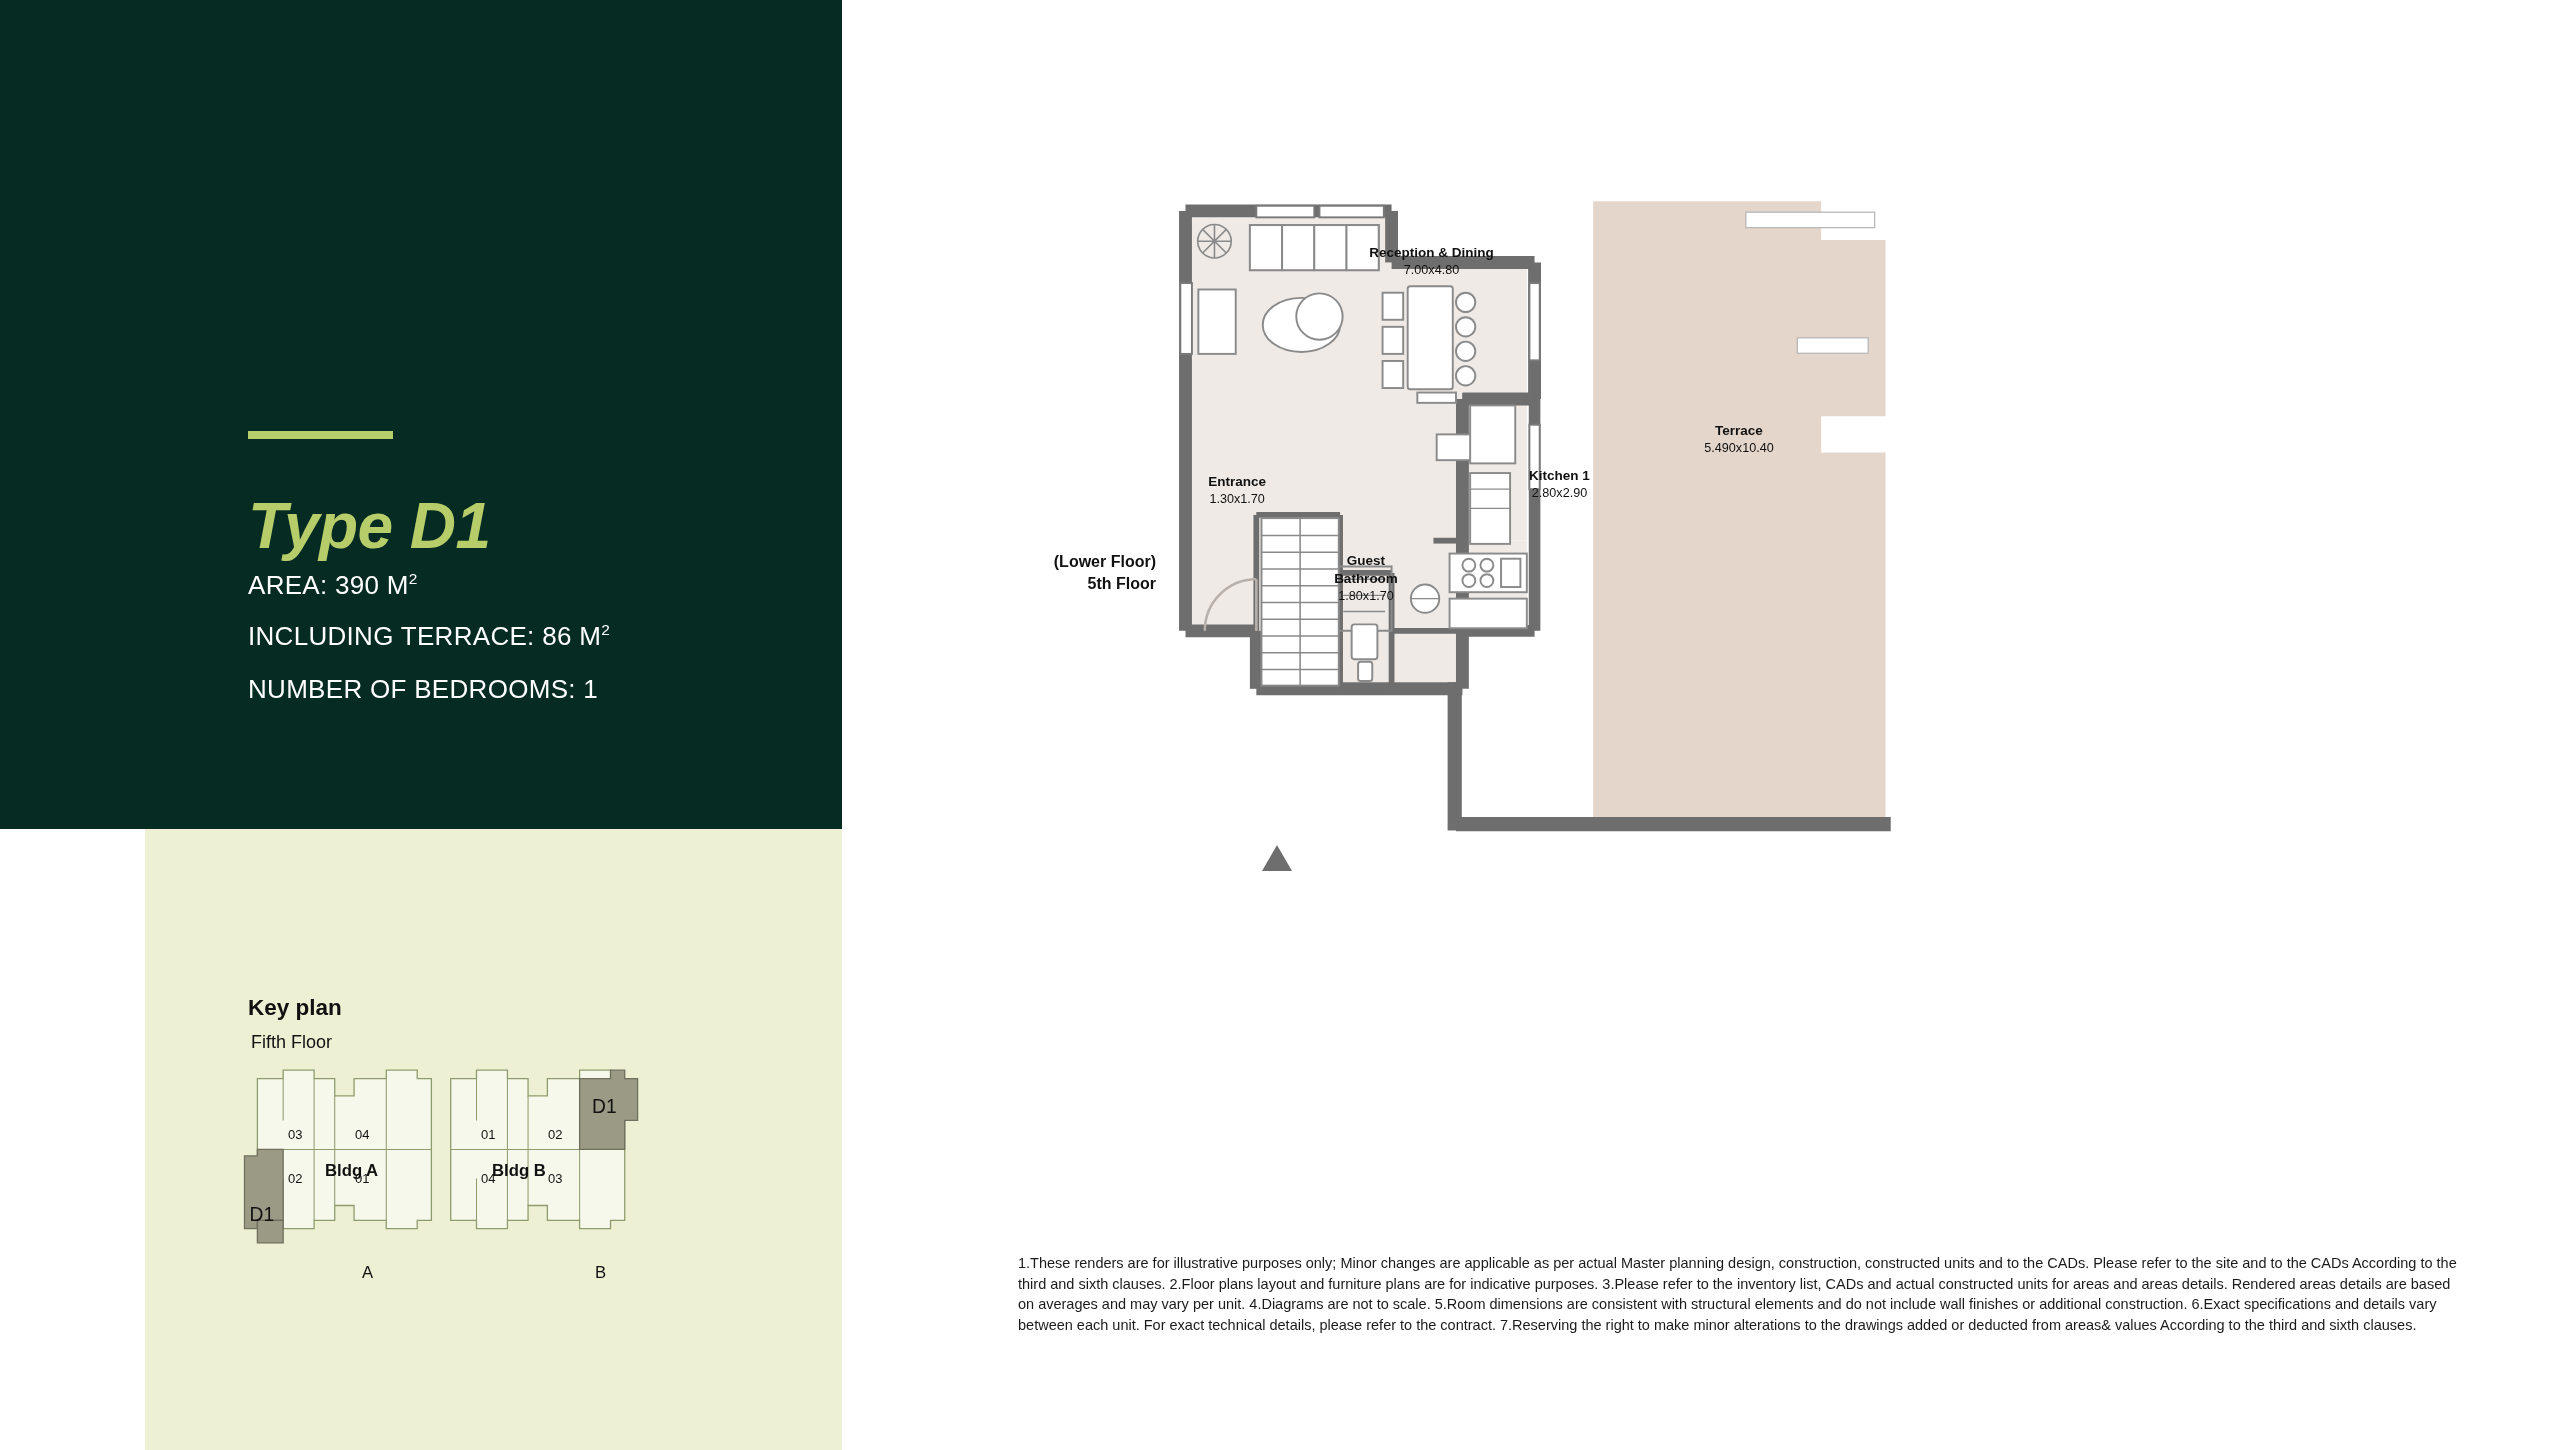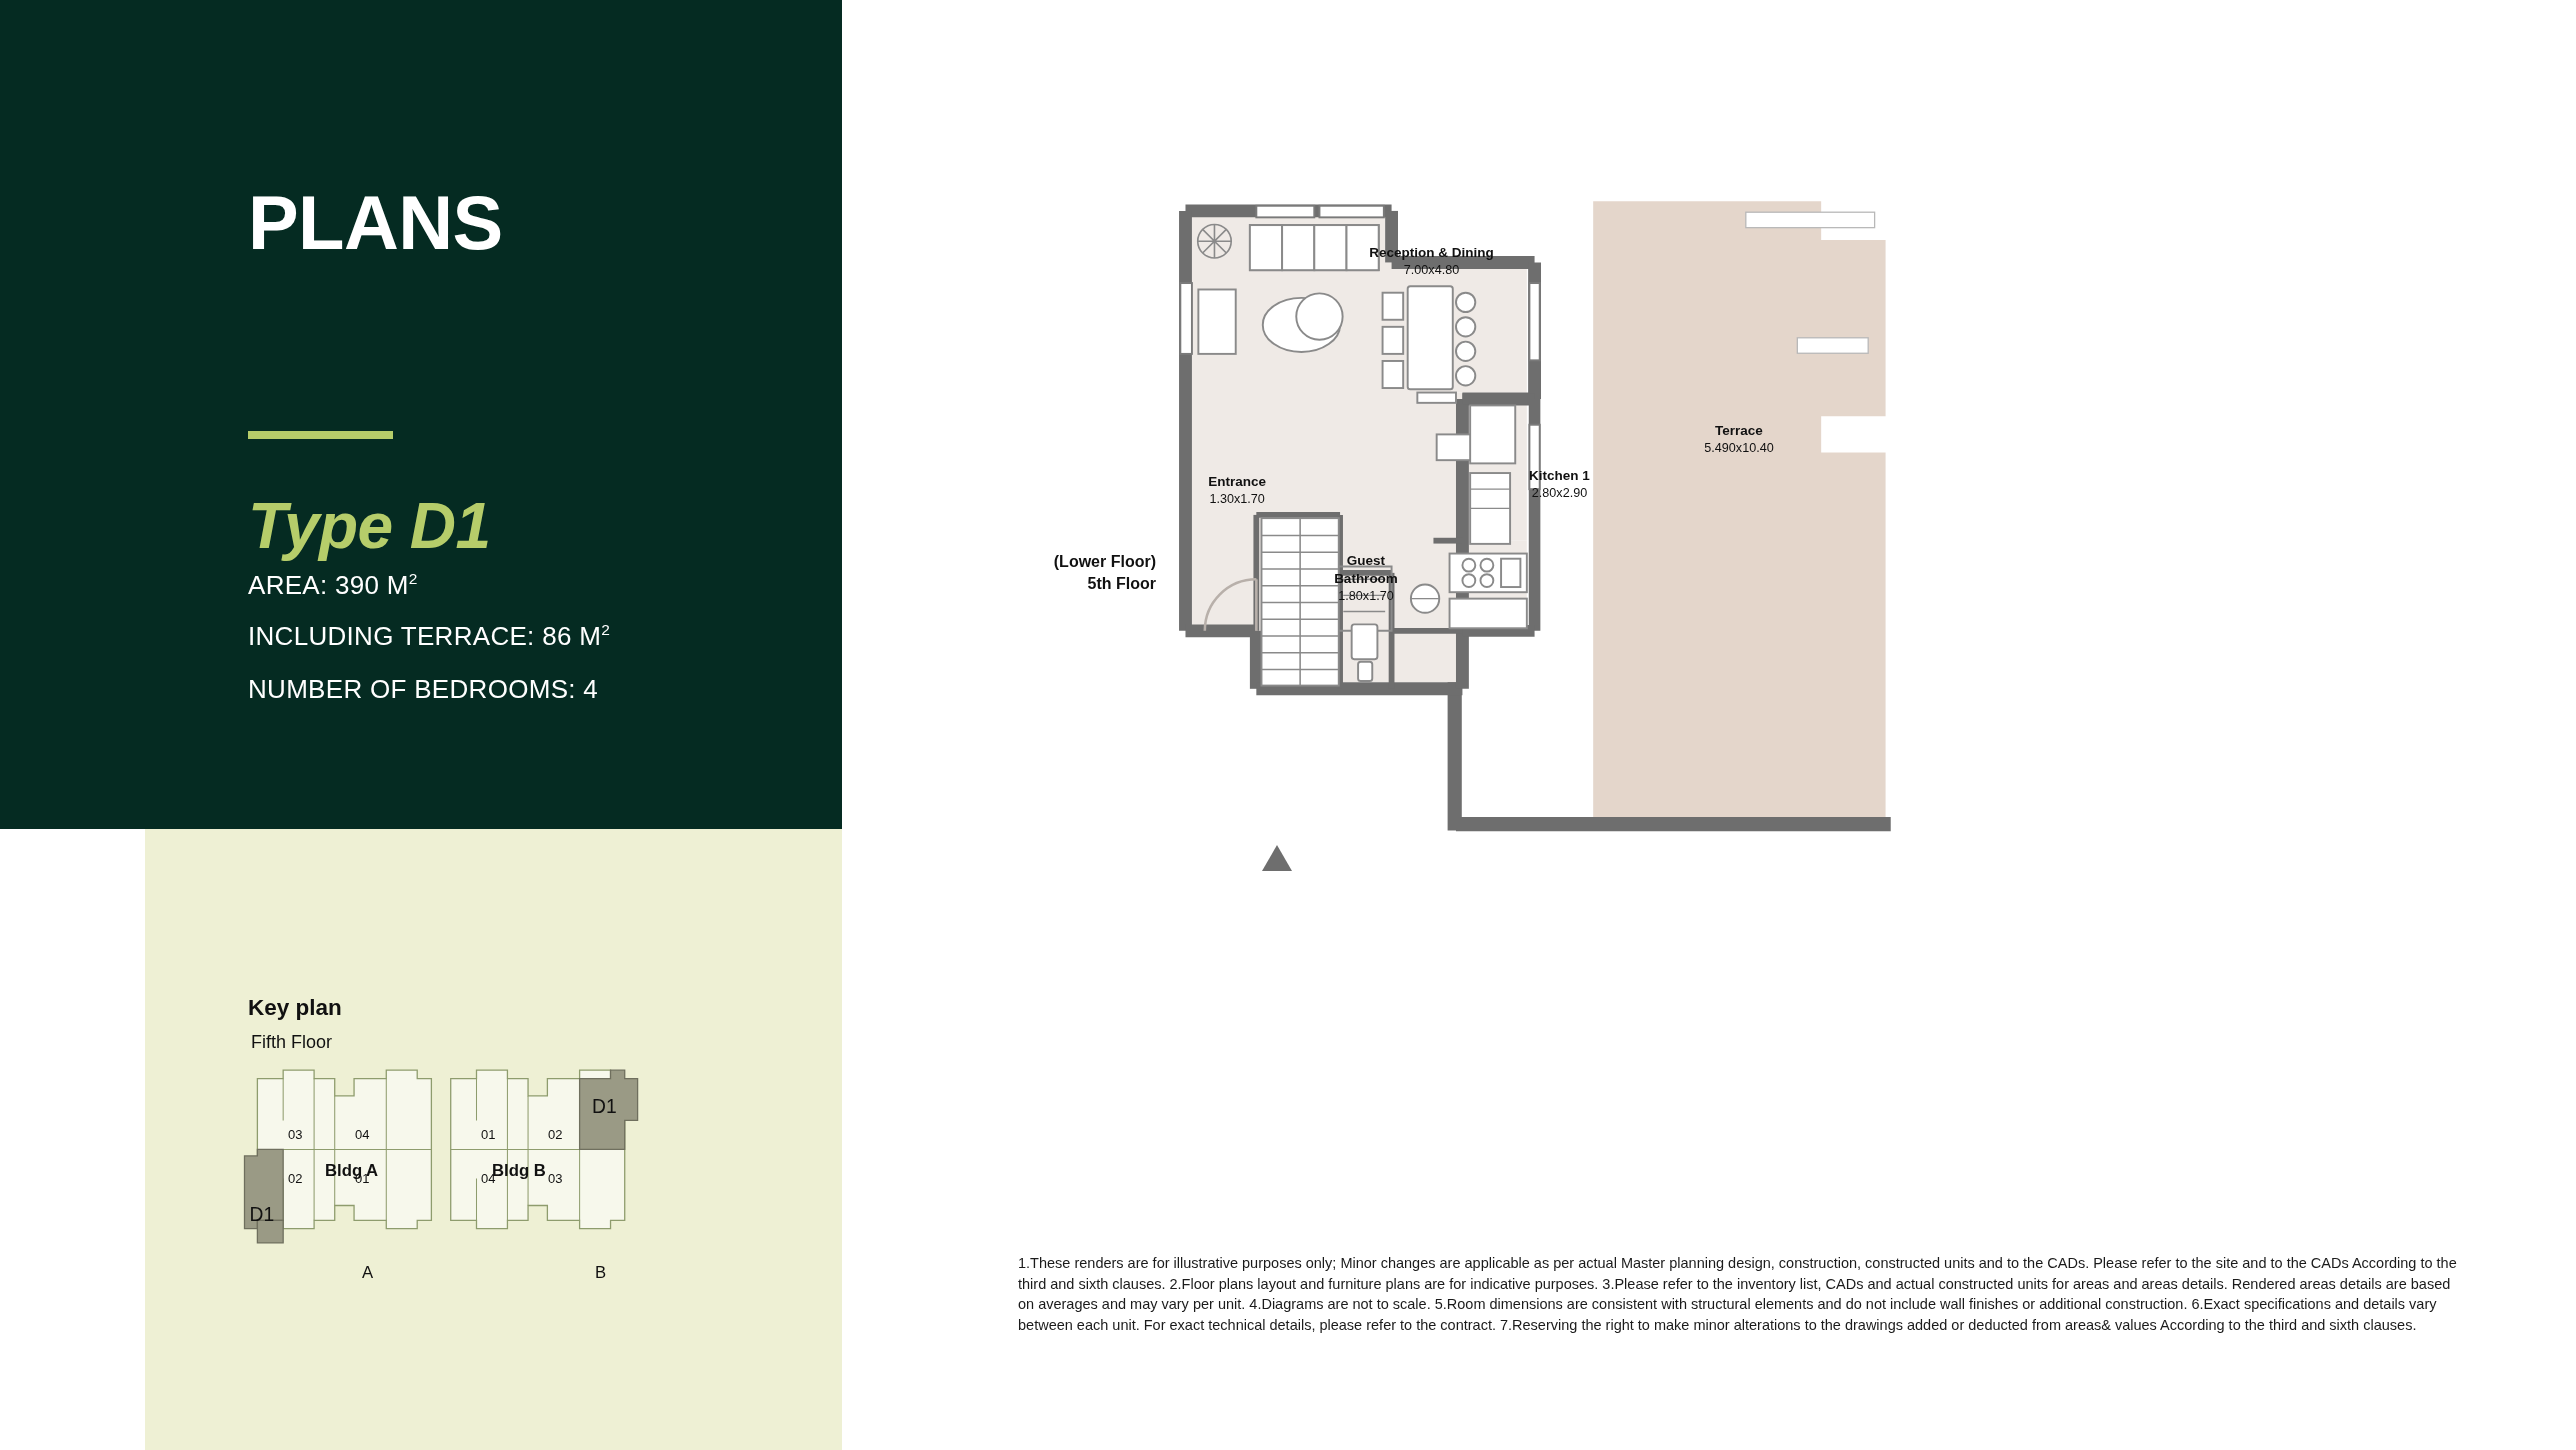--- a/index.html
+++ b/index.html
@@ -120,34 +120,33 @@
   .rlabel i { font-style:normal; font-size:12.6px; display:block; }
 </style>
 </head>
 <body>
 
 <div class="left-dark"></div>
 <div class="left-light"></div>
 <div class="left-light-strip"></div>
 
 <div class="title">
-  <span>PLANS</span>
 </div>
 
 <div class="accent-rule"></div>
 
 <div class="type-label">Type D1</div>
 
 <div class="spec l1">
   <span>AREA: 390 M</span><sup>2</sup>
 </div>
 <div class="spec l2">
   <span>INCLUDING TERRACE: 86 M</span><sup>2</sup>
 </div>
-<div class="spec l3">NUMBER OF BEDROOMS: 4</div>
+<div class="spec l3">NUMBER OF BEDROOMS: 1</div>
 
 <div class="keyplan-title">Key plan</div>
 <div class="keyplan-sub">Fifth Floor</div>
 
 <div class="keyplan-wrap">
   <svg width="477" height="232" viewBox="0 0 740 360">
 
     <g stroke="#8e9c6d" stroke-width="2" fill="#f7f8ec">
       <path d="M30,35 L70,35 L70,22 L118,22 L118,35 L150,35 L150,62 L180,62 L180,35 L230,35 L230,22 L278,22 L278,35 L300,35
                L300,255 L278,255 L278,268 L230,268 L230,255 L180,255 L180,232 L150,232 L150,255 L118,255 L118,268 L70,268 L70,255 L30,255 Z"></path>

